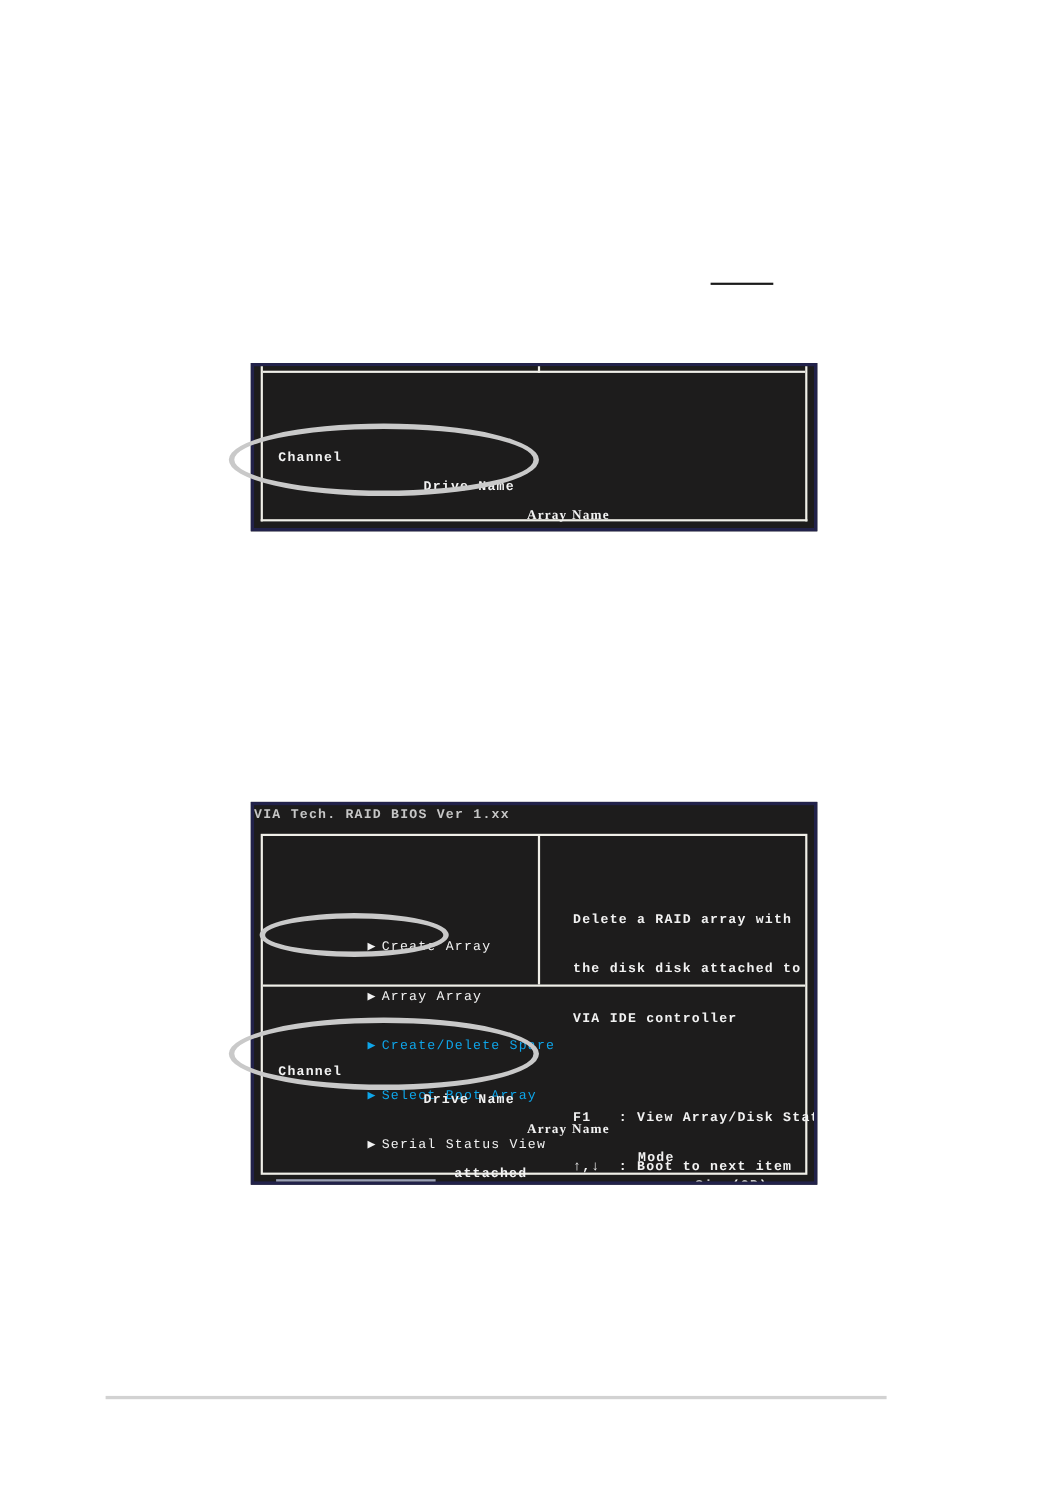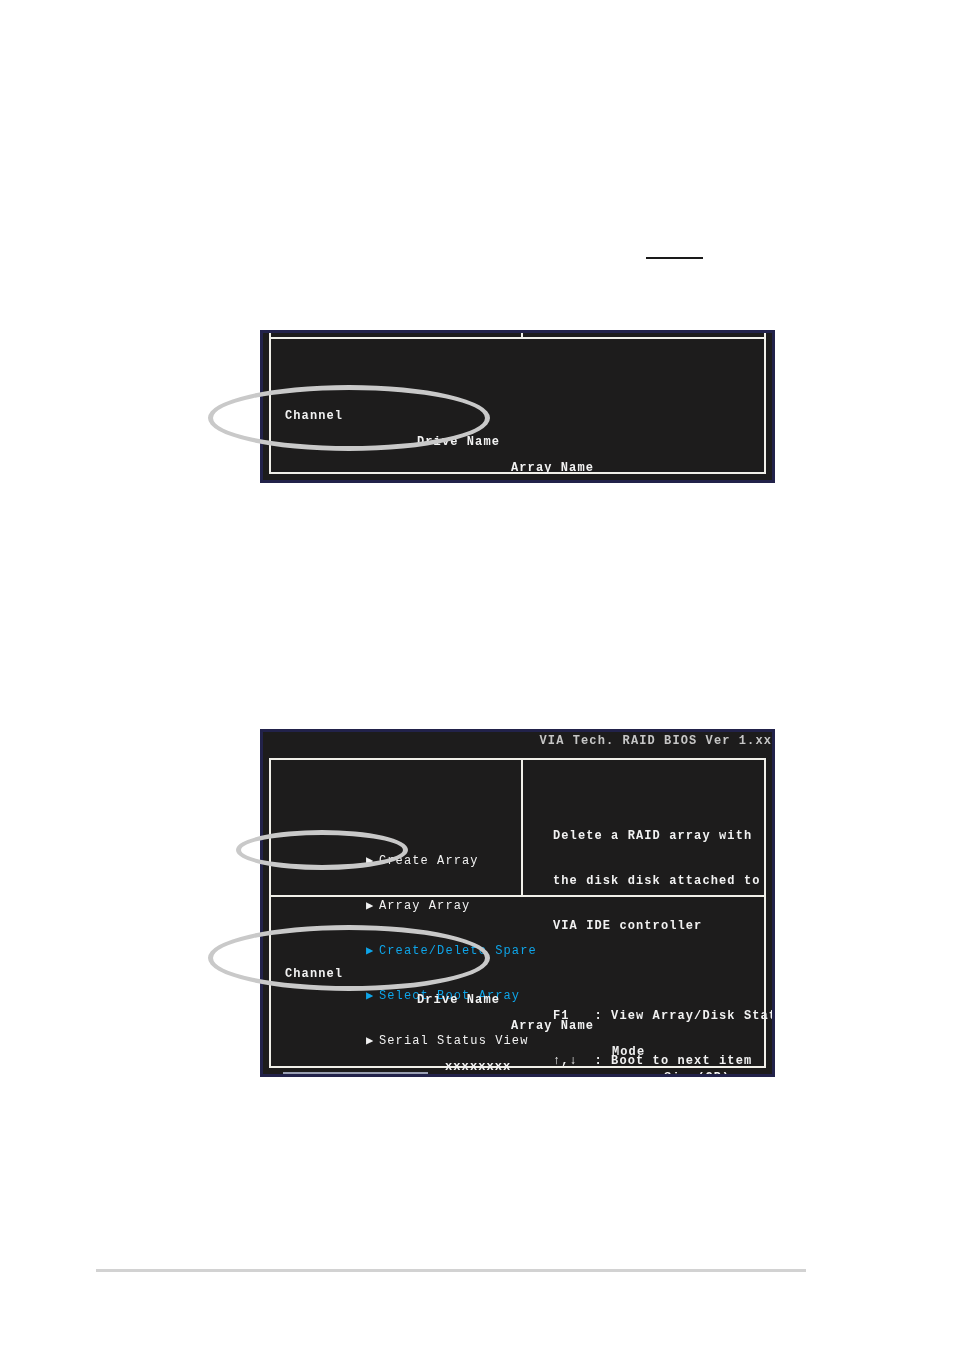--- a/index.html
+++ b/index.html
@@ -18,21 +18,20 @@
 
   
   .bios-screen {
     position: absolute;
     background: #1d1c1c;
     border: 3px solid #22224a;
     box-sizing: border-box;
     font-family: "Liberation Mono", "DejaVu Sans Mono", monospace;
     color: #f2f2f2;
     overflow: hidden;
-    margin-left: 32px;
   }
 
   .bios-inner {
     position: absolute;
     left: 6px;
     right: 6px;
     top: 6px;
     bottom: 6px;
     border: 2px solid #f0efe8;
     box-sizing: border-box;
@@ -79,21 +78,21 @@
     font-weight: bold;
     white-space: pre;
   }
   .disk-row {
     position: relative;
     height: 26px;
     line-height: 26px;
   }
   .col-channel   { position: absolute; left: 14px;  }
   .col-drive     { position: absolute; left: 146px; }
-  .col-array     { position: absolute; left: 240px; }
+  .col-array     { position: absolute; left: 240px; font-family: Liberation Serif, serif; }
   .col-mode      { position: absolute; left: 341px; }
   .col-size      { position: absolute; left: 393px; }
 
   .hl {
     background: #9aa0b4;
     color: #1d1c1c;
     padding: 1px 2px;
     margin: -1px -2px;
   }
 
@@ -102,21 +101,21 @@
     left: 228px;
     top: 729px;
     width: 515px;
     height: 348px;
   }
   #s2-title {
     position: absolute;
     left: 0;
     right: 0;
     top: 2px;
-    text-align: right;
+    text-align: left;
     color: #c6c6c6;
     font-size: 12px;
     letter-spacing: 1.1px;
     font-weight: bold;
     white-space: pre;
   }
   #s2-body {
     position: absolute;
     left: 6px;
     right: 6px;
@@ -307,21 +306,21 @@
         
         
         
       </div>
 
       
     </div>
 
     <div id="s2-serial">
       <span>Serial Number:</span>
-      <span class="sn-value">xxxxxxxx</span>
+      <span class="sn-value">attached</span>
     </div>
 
   </div>
 </div>
 
 <div class="ellipse-annot" id="ellipse-s2-menu"></div>
 <div class="ellipse-annot" id="ellipse-s2-table"></div>
 
 <div id="footer-rule"></div>
 

